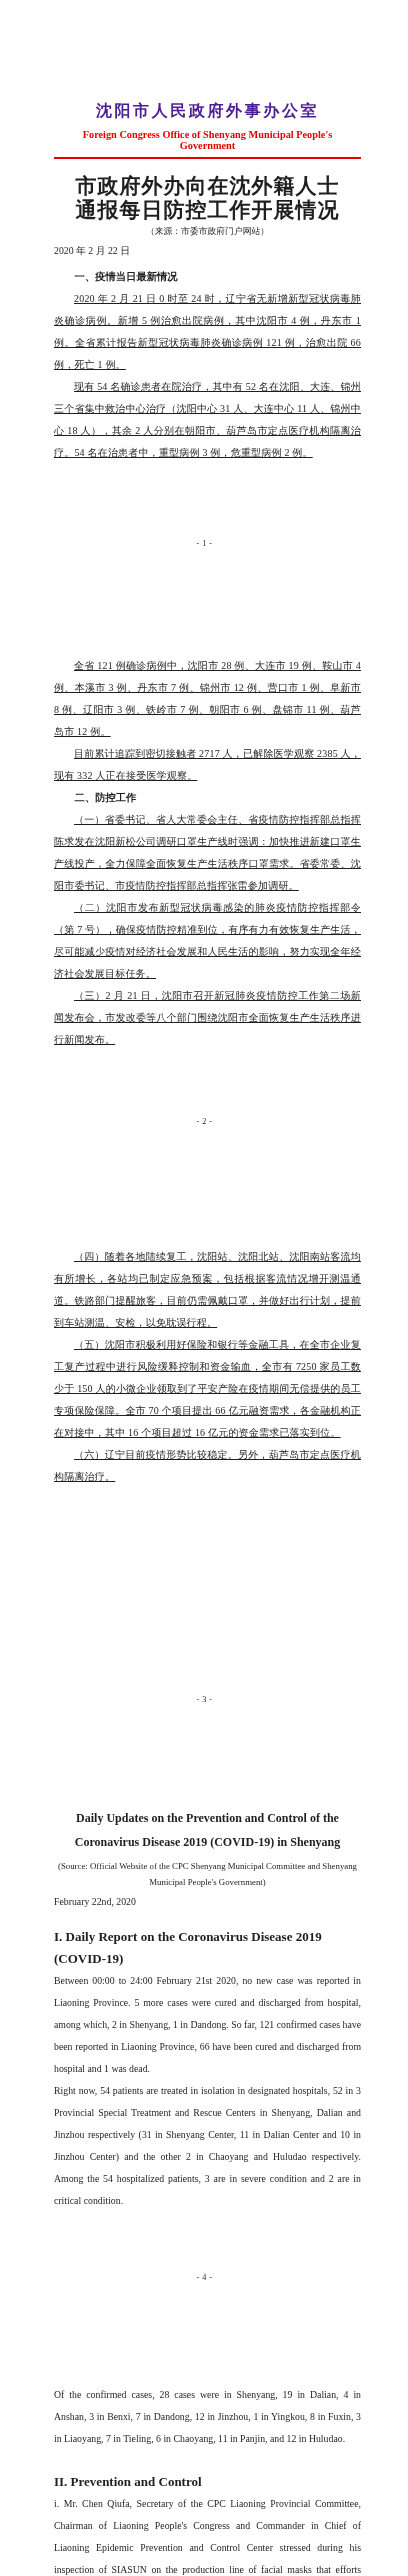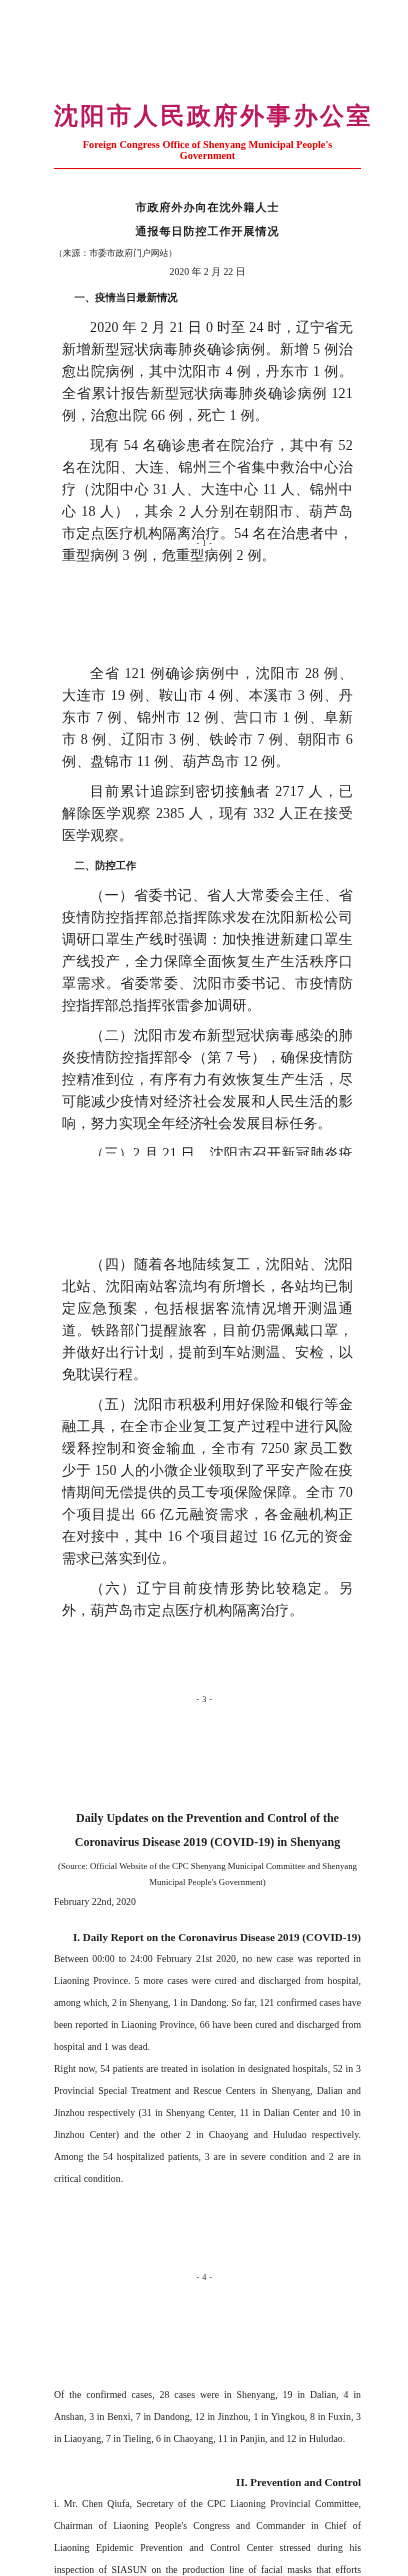--- a/index.html
+++ b/index.html
@@ -33,77 +33,77 @@
     left: 0;
     width: 100%;
     text-align: center;
     font-size: 8.2px;
     color: #2a2a2a;
     letter-spacing: 0.5px;
   }
 
   
   .org-cn {
-    font-size: 24px;
+    font-size: 16px;
     font-weight: bold;
-    color: #be185d;
+    color: #4c1d95;
     text-align: center;
     letter-spacing: 2.6px;
     line-height: 1.3;
     white-space: nowrap;
   }
   .org-en {
     margin-top: 7.2px;
     font-size: 10.3px;
     font-weight: bold;
     color: #e60000;
     text-align: center;
   }
   .head-rule {
     margin-top: 6.2px;
     height: 1.5px;
     background: #e60000;
   }
 
   
   .doc-title {
-    margin-top: 26px;
-    font-size: 11px;
+    margin-top: 15px;
+    font-size: 21px;
     font-weight: bold;
     text-align: center;
     line-height: 24px;
     letter-spacing: 1px;
   }
   .doc-source {
     margin-top: 4.6px;
     font-size: 8.8px;
-    text-align: left;
+    text-align: center;
   }
   .doc-date {
     margin-top: 6.7px;
     font-size: 9.8px;
-    text-align: center;
   }
 
   
   .cn-h {
     font-weight: bold;
     font-size: 10.3px;
     line-height: 22px;
     padding-left: 2em;
     margin: 0;
   }
   .cn-h.first { margin-top: 8px; }
   p.cn {
-    margin: 8px;
-    font-size: 14px;
+    margin: 0;
+    font-size: 10px;
     line-height: 22px;
     text-align: justify;
     text-indent: 2em;
     letter-spacing: 0.2px;
+    text-decoration: underline;
   }
 
   
   .en-title {
     font-size: 12px;
     font-weight: bold;
     text-align: center;
     line-height: 24px;
     margin: 0;
   }
@@ -114,24 +114,23 @@
     line-height: 15.5px;
   }
   .en-date {
     margin-top: 4.1px;
     font-size: 9.8px;
     text-align: left;
     line-height: 15.5px;
   }
   .en-h {
     margin: 16.5px 0 0 0;
-    font-size: 11px;
+    font-size: 13px;
     font-weight: bold;
     line-height: 22px;
-    text-align: right;
   }
   p.en {
     margin: 0;
     font-size: 9.8px;
     line-height: 22px;
     text-align: justify;
   }
   .gap { margin-top: 20.6px; }
 </style>
 </head>

